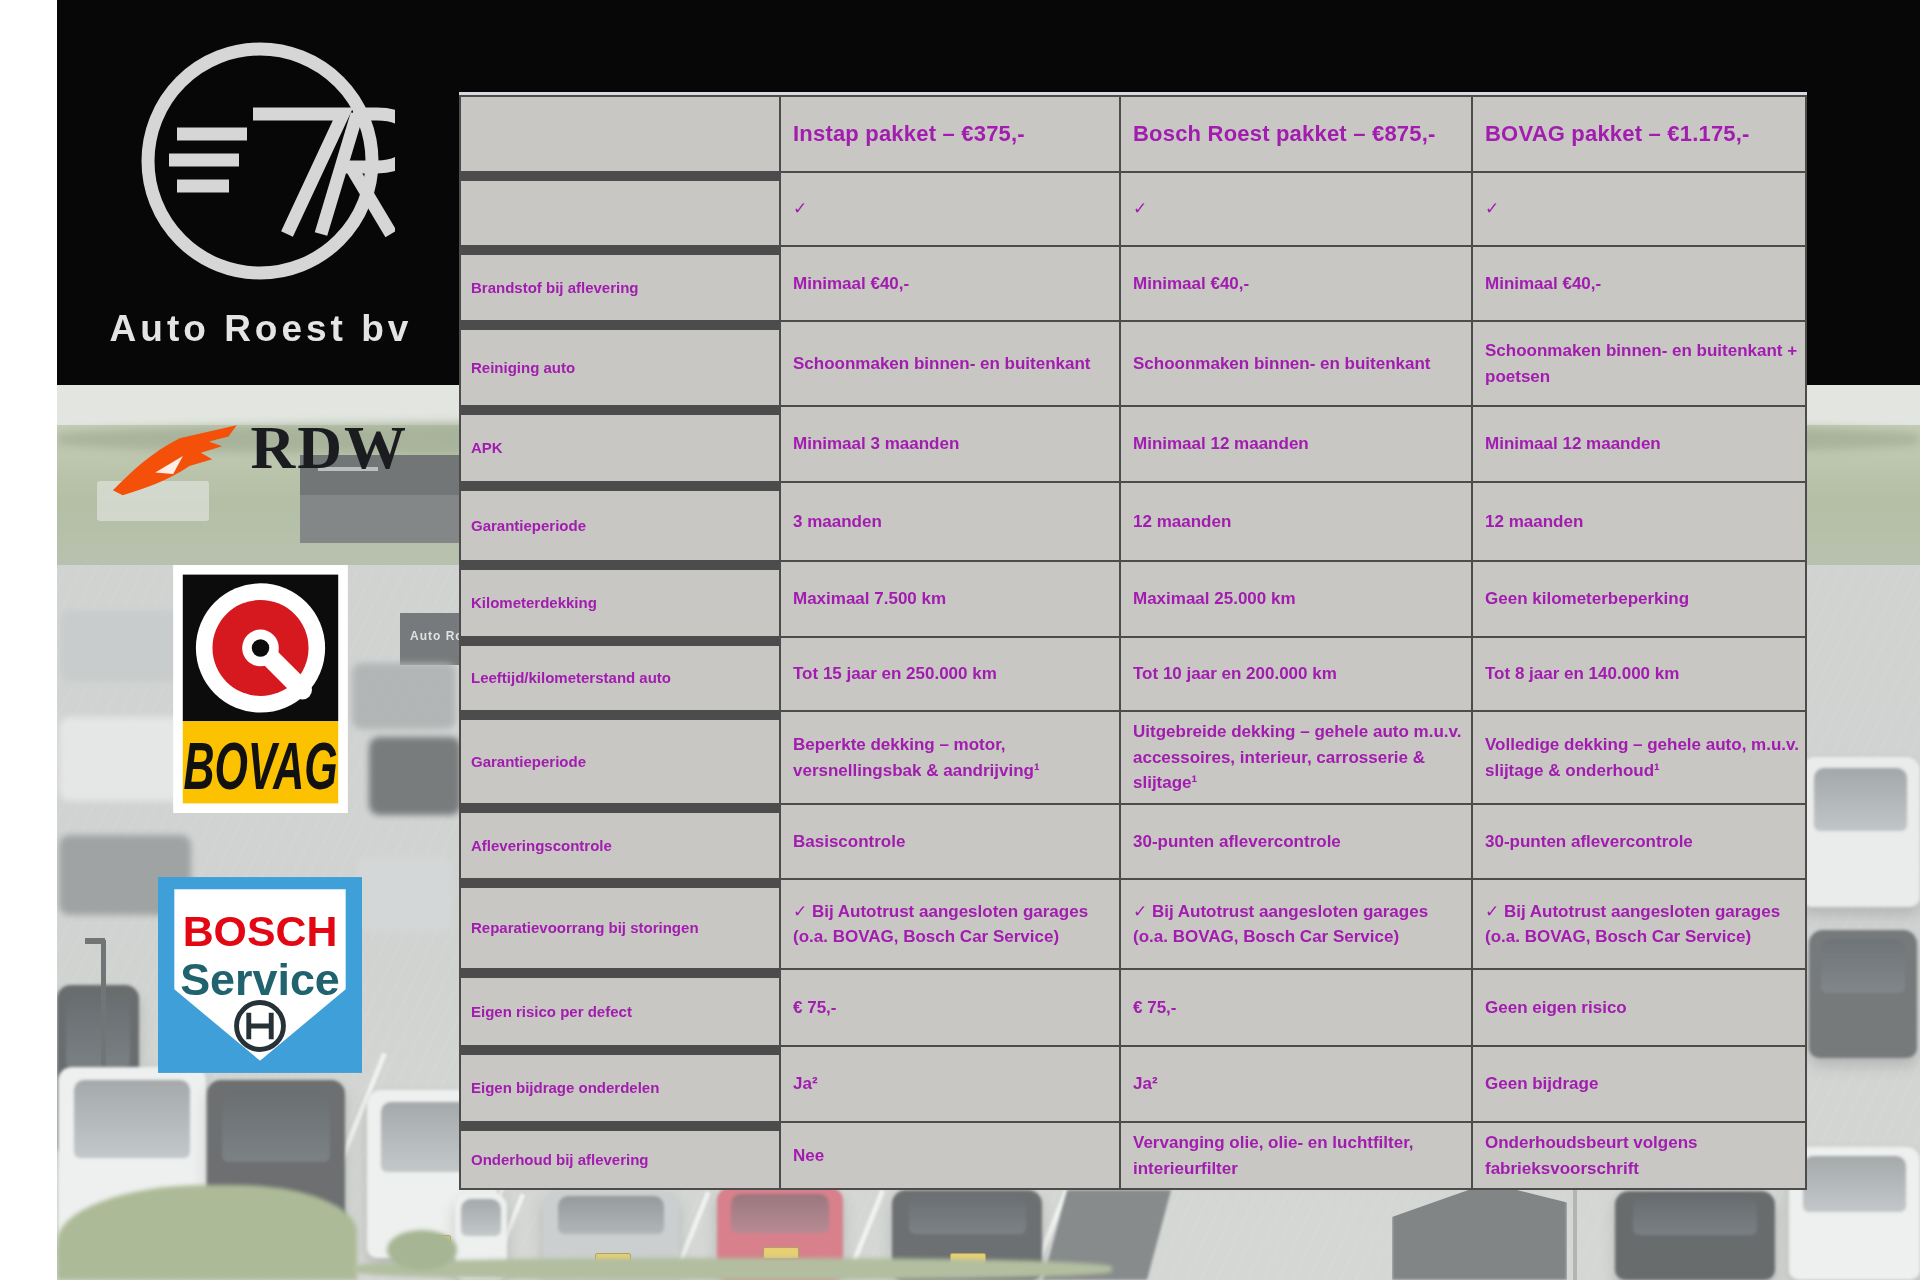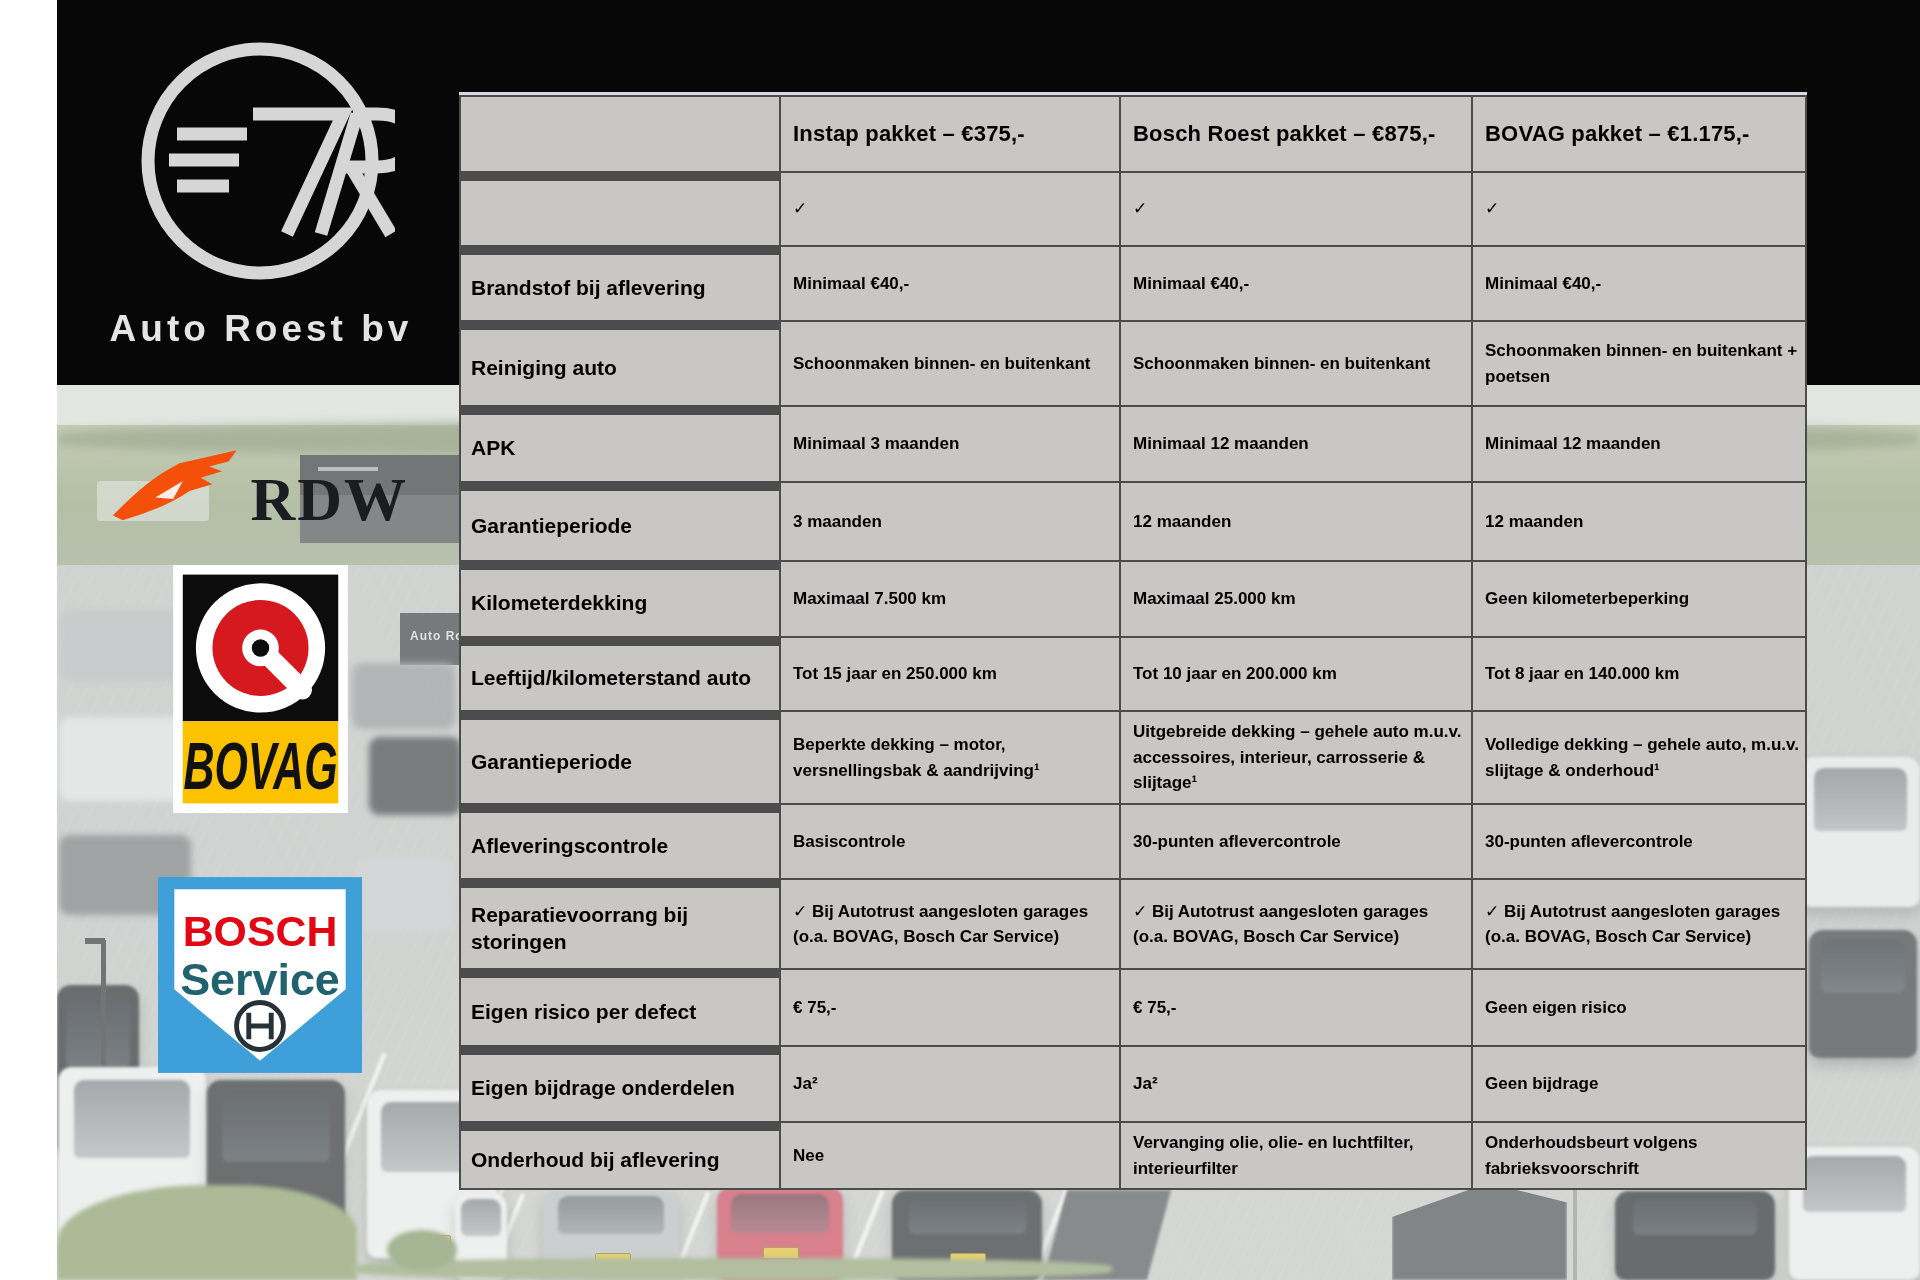--- a/index.html
+++ b/index.html
@@ -37,33 +37,33 @@
   .grass{position:absolute;background:#879c66;filter:blur(2px);}
   .pole{position:absolute;background:#2c2f31;}
   .canopy{position:absolute;filter:blur(1.5px);}
   .haze{position:absolute;inset:0;background:rgba(237,240,238,.36);}
   
   .arlogo{position:absolute;left:63px;top:0;width:396px;height:385px;z-index:3;}
   .arlogo svg{position:absolute;left:62px;top:26px;}
   .arlogo .brandname{position:absolute;left:0;top:308px;width:100%;text-align:center;
     color:#e4e4e4;font-size:37px;font-weight:bold;letter-spacing:4px;}
   
-  .rdw{position:absolute;left:108px;top:431px;width:300px;height:104px;z-index:3;display:flex;align-items:flex-end;}
+  .rdw{position:absolute;left:108px;top:412px;width:300px;height:104px;z-index:3;display:flex;align-items:flex-start;}
   .rdw .rdwtext{font-family:"Liberation Serif","DejaVu Serif",serif;font-weight:bold;font-size:62px;
     color:#1b1c20;letter-spacing:2px;margin-left:4px;}
   .bovag{position:absolute;left:173px;top:565px;width:175px;height:208px;z-index:3;font-style:italic;}
   .bosch{position:absolute;left:158px;top:877px;width:204px;height:196px;z-index:3;}
   
   .tbl{position:absolute;left:459px;top:92px;width:1348px;z-index:4;box-sizing:border-box;
     display:grid;grid-template-columns:318px 338px 350px 332px;
     grid-template-rows:74px 72px 73px 83px 74px 77px 74px 72px 91px 73px 88px 75px 74px 65px;
     gap:2px;padding:2px;background:#4c4c4c;border-top:3px solid #dcd7e0;}
-  .cell{background:#c8c7c4;color:#000000;font-weight:bold;display:flex;align-items:center;box-sizing:border-box;}
+  .cell{background:#c8c7c4;color:#a21caf;font-weight:bold;display:flex;align-items:center;box-sizing:border-box;}
   .cell.header{font-size:22px;padding:6px 12px;letter-spacing:.2px;}
-  .cell.label{font-size:21px;padding:6px 20px 6px 10px;line-height:1.3;margin-top:8px;}
+  .cell.label{font-size:15px;padding:6px 20px 6px 10px;line-height:1.3;margin-top:8px;}
   .cell.value{font-size:17px;padding:6px 6px 6px 12px;line-height:1.5;}
 </style>
 </head>
 <body>
 
 <div>
 
   <div class="band"></div>
 
   <div class="photo">

